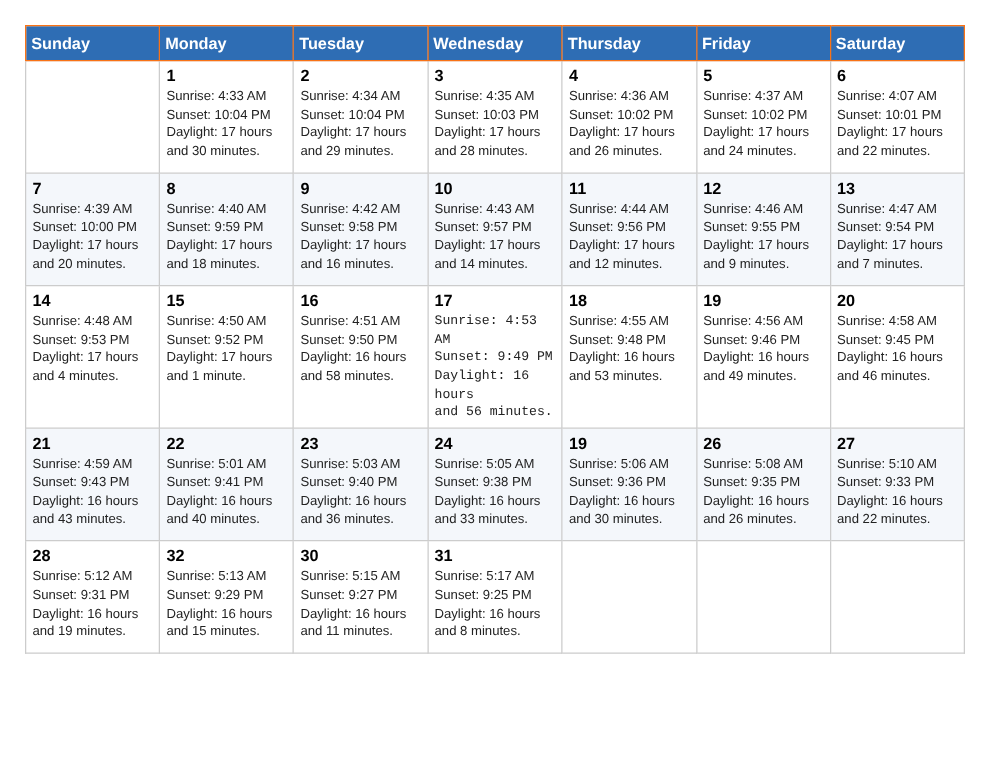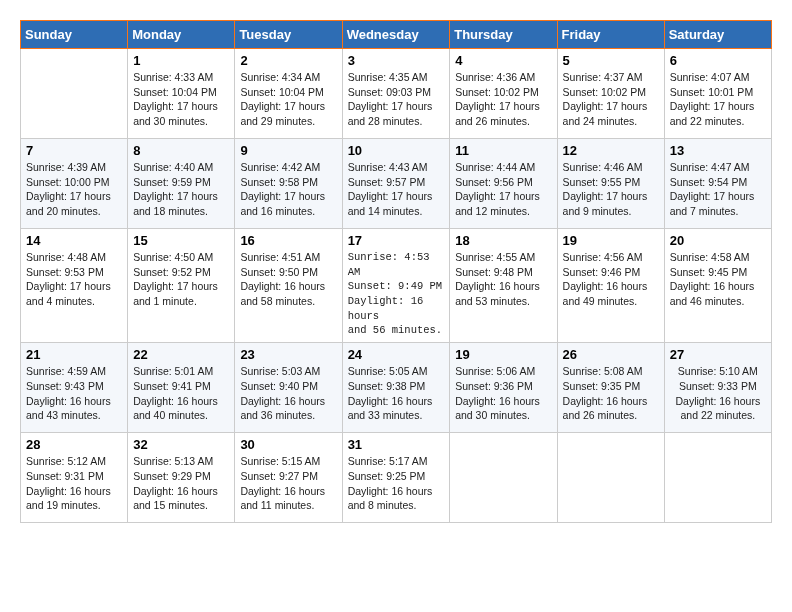--- a/index.html
+++ b/index.html
@@ -121,21 +121,21 @@
           <td>
             <span class="day-num">2</span>
             <div class="day-info" style="white-space: pre-line;">Sunrise: 4:34 AM
 Sunset: 10:04 PM
 Daylight: 17 hours
 and 29 minutes.</div>
           </td>
           <td>
             <span class="day-num">3</span>
             <div class="day-info" style="white-space: pre-line;">Sunrise: 4:35 AM
-Sunset: 09:03 PM
+Sunset: 10:03 PM
 Daylight: 17 hours
 and 28 minutes.</div>
           </td>
           <td>
             <span class="day-num">4</span>
             <div class="day-info" style="white-space: pre-line;">Sunrise: 4:36 AM
 Sunset: 10:02 PM
 Daylight: 17 hours
 and 26 minutes.</div>
           </td>
@@ -294,21 +294,21 @@
           </td>
           <td>
             <span class="day-num">26</span>
             <div class="day-info" style="white-space: pre-line;">Sunrise: 5:08 AM
 Sunset: 9:35 PM
 Daylight: 16 hours
 and 26 minutes.</div>
           </td>
           <td>
             <span class="day-num">27</span>
-            <div class="day-info" style="white-space: pre-line; text-align: center;">Sunrise: 5:10 AM
+            <div class="day-info" style="white-space: pre-line;">Sunrise: 5:10 AM
 Sunset: 9:33 PM
 Daylight: 16 hours
 and 22 minutes.</div>
           </td>
         </tr>
         <tr>
           <td>
             <span class="day-num">28</span>
             <div class="day-info" style="white-space: pre-line;">Sunrise: 5:12 AM
 Sunset: 9:31 PM

